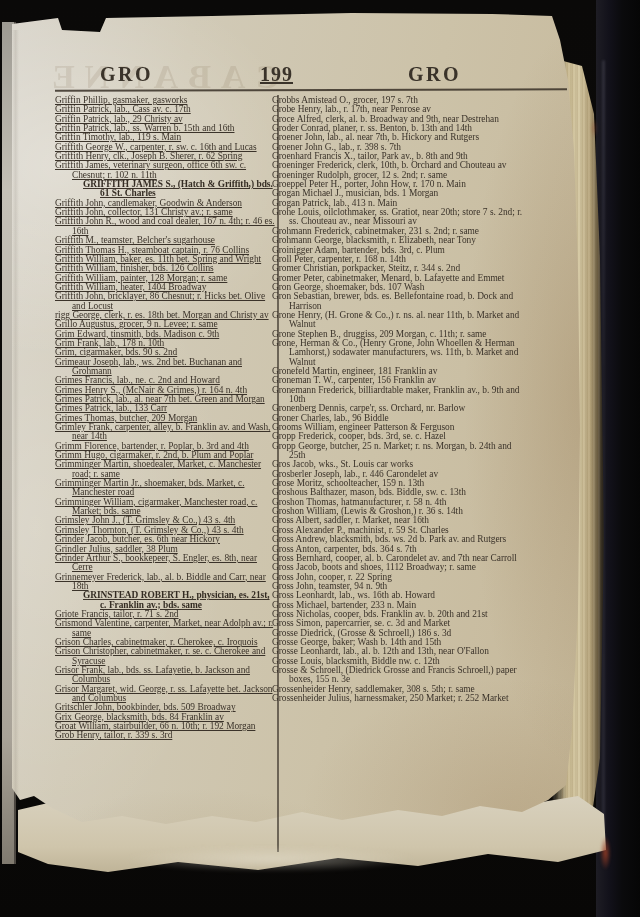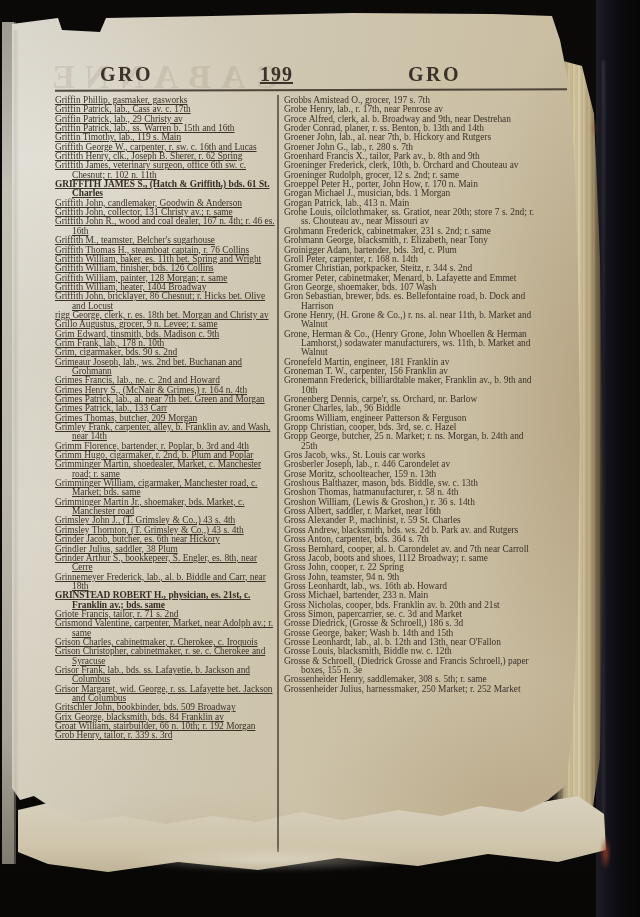--- a/index.html
+++ b/index.html
@@ -74,23 +74,23 @@
     background:rgba(55,47,38,0.85);transform:rotate(-0.15deg);
   }
   .col-divider{
     position:absolute;left:277px;top:95px;width:1.5px;height:757px;
     background:rgba(55,47,38,0.65);
   }
   
   .col{position:absolute;top:96px;color:#3b332a;font-size:9.4px;line-height:9.35px;
        letter-spacing:-0.05px;word-spacing:0.2px;}
   .col-left{left:55px;width:223px;text-decoration:underline;}
-  .col-right{left:284px;width:254px;}
+  .col-right{left:272px;width:254px;}
   .entry{padding-left:17px;text-indent:-17px;}
-  .entry.bold{font-weight:bold;color:#342c23;}
+  .entry.bold{font-weight:bold;color:#342c23;margin-left:28px;}
   
   .red-stain{position:absolute;border-radius:50%;filter:blur(1px);}
   .red-stain.s1{left:600px;top:836px;width:11px;height:34px;
     background:radial-gradient(rgba(156,62,38,0.85),rgba(156,62,38,0) 72%);}
   .red-stain.s2{left:590px;top:118px;width:8px;height:20px;
     background:radial-gradient(rgba(150,70,45,0.35),rgba(150,70,45,0) 70%);}
   .smudge{
     position:absolute;left:120px;top:846px;width:300px;height:26px;border-radius:50%;
     background:radial-gradient(rgba(235,230,215,0.5),rgba(235,230,215,0) 70%);filter:blur(2px);
   }
@@ -145,22 +145,22 @@
       <div class="entry">Grimeaur Joseph, lab., ws. 2nd bet. Buchanan and Grohmann</div>
       <div class="entry">Grimes Francis, lab., ne. c. 2nd and Howard</div>
       <div class="entry">Grimes Henry S., (McNair &amp; Grimes,) r. 164 n. 4th</div>
       <div class="entry">Grimes Patrick, lab., al. near 7th bet. Green and Morgan</div>
       <div class="entry">Grimes Patrick, lab., 133 Carr</div>
       <div class="entry">Grimes Thomas, butcher, 209 Morgan</div>
       <div class="entry">Grimley Frank, carpenter, alley, b. Franklin av. and Wash, near 14th</div>
       <div class="entry">Grimm Florence, bartender, r. Poplar, b. 3rd and 4th</div>
       <div class="entry">Grimm Hugo, cigarmaker, r. 2nd, b. Plum and Poplar</div>
       <div class="entry">Grimminger Martin, shoedealer, Market, c. Manchester road; r. same</div>
+      <div class="entry">Grimminger Martin Jr., shoemaker, bds. Market, c. Manchester road</div>
       <div class="entry">Grimminger William, cigarmaker, Manchester road, c. Market; bds. same</div>
-      <div class="entry">Grimminger Martin Jr., shoemaker, bds. Market, c. Manchester road</div>
       <div class="entry">Grimsley John J., (T. Grimsley &amp; Co.,) 43 s. 4th</div>
       <div class="entry">Grimsley Thornton, (T. Grimsley &amp; Co.,) 43 s. 4th</div>
       <div class="entry">Grinder Jacob, butcher, es. 6th near Hickory</div>
       <div class="entry">Grindler Julius, saddler, 38 Plum</div>
       <div class="entry">Grinder Arthur S., bookkepeer, S. Engler, es. 8th, near Cerre</div>
       <div class="entry">Grinnemeyer Frederick, lab., al. b. Biddle and Carr, near 18th</div>
       <div class="entry bold">GRINSTEAD ROBERT H., physician, es. 21st, c. Franklin av.; bds. same</div>
       <div class="entry">Griote Francis, tailor, r. 71 s. 2nd</div>
       <div class="entry">Grismond Valentine, carpenter, Market, near Adolph av.; r. same</div>
       <div class="entry">Grison Charles, cabinetmaker, r. Cherokee, c. Iroquois</div>
@@ -171,45 +171,46 @@
       <div class="entry">Grix George, blacksmith, bds. 84 Franklin av</div>
       <div class="entry">Groat William, stairbuilder, 66 n. 10th; r. 192 Morgan</div>
       <div class="entry">Grob Henry, tailor, r. 339 s. 3rd</div>
     </div>
   <div class="col col-right">
       <div class="entry">Grobbs Amistead O., grocer, 197 s. 7th</div>
       <div class="entry">Grobe Henry, lab., r. 17th, near Penrose av</div>
       <div class="entry">Groce Alfred, clerk, al. b. Broadway and 9th, near Destrehan</div>
       <div class="entry">Groder Conrad, planer, r. ss. Benton, b. 13th and 14th</div>
       <div class="entry">Groener John, lab., al. near 7th, b. Hickory and Rutgers</div>
-      <div class="entry">Groener John G., lab., r. 280 s. 7th</div>
+      <div class="entry">Groener John G., lab., r. 398 s. 7th</div>
       <div class="entry">Groenhard Francis X., tailor, Park av., b. 8th and 9th</div>
       <div class="entry">Groeninger Frederick, clerk, 10th, b. Orchard and Chouteau av</div>
       <div class="entry">Groeninger Rudolph, grocer, 12 s. 2nd; r. same</div>
       <div class="entry">Groeppel Peter H., porter, John How, r. 170 n. Main</div>
       <div class="entry">Grogan Michael J., musician, bds. 1 Morgan</div>
       <div class="entry">Grogan Patrick, lab., 413 n. Main</div>
       <div class="entry">Grohe Louis, oilclothmaker, ss. Gratiot, near 20th; store 7 s. 2nd; r. ss. Chouteau av., near Missouri av</div>
       <div class="entry">Grohmann Frederick, cabinetmaker, 231 s. 2nd; r. same</div>
       <div class="entry">Grohmann George, blacksmith, r. Elizabeth, near Tony</div>
       <div class="entry">Groinigger Adam, bartender, bds. 3rd, c. Plum</div>
       <div class="entry">Groll Peter, carpenter, r. 168 n. 14th</div>
       <div class="entry">Gromer Christian, porkpacker, Steitz, r. 344 s. 2nd</div>
       <div class="entry">Gromer Peter, cabinetmaker, Menard, b. Lafayette and Emmet</div>
       <div class="entry">Gron George, shoemaker, bds. 107 Wash</div>
       <div class="entry">Gron Sebastian, brewer, bds. es. Bellefontaine road, b. Dock and Harrison</div>
       <div class="entry">Grone Henry, (H. Grone &amp; Co.,) r. ns. al. near 11th, b. Market and Walnut</div>
+      <div class="entry">Grone Stephen B., druggiss, 209 Morgan, c. 11th; r. same</div>
       <div class="entry">Grone, Herman &amp; Co., (Henry Grone, John Whoellen &amp; Herman Lamhorst,) sodawater manufacturers, ws. 11th, b. Market and Walnut</div>
       <div class="entry">Gronefeld Martin, engineer, 181 Franklin av</div>
       <div class="entry">Groneman T. W., carpenter, 156 Franklin av</div>
       <div class="entry">Gronemann Frederick, billiardtable maker, Franklin av., b. 9th and 10th</div>
       <div class="entry">Gronenberg Dennis, carpe'r, ss. Orchard, nr. Barlow</div>
       <div class="entry">Groner Charles, lab., 96 Biddle</div>
       <div class="entry">Grooms William, engineer Patterson &amp; Ferguson</div>
-      <div class="entry">Gropp Christian, cooper, bds. 3rd, se. c. Hazel</div>
+      <div class="entry">Gropp Frederick, cooper, bds. 3rd, se. c. Hazel</div>
       <div class="entry">Gropp George, butcher, 25 n. Market; r. ns. Morgan, b. 24th and 25th</div>
       <div class="entry">Gros Jacob, wks., St. Louis car works</div>
       <div class="entry">Grosberler Joseph, lab., r. 446 Carondelet av</div>
       <div class="entry">Grose Moritz, schoolteacher, 159 n. 13th</div>
       <div class="entry">Groshous Balthazer, mason, bds. Biddle, sw. c. 13th</div>
       <div class="entry">Groshon Thomas, hatmanufacturer, r. 58 n. 4th</div>
       <div class="entry">Groshon William, (Lewis &amp; Groshon,) r. 36 s. 14th</div>
       <div class="entry">Gross Albert, saddler, r. Market, near 16th</div>
       <div class="entry">Gross Alexander P., machinist, r. 59 St. Charles</div>
       <div class="entry">Gross Andrew, blacksmith, bds. ws. 2d b. Park av. and Rutgers</div>

